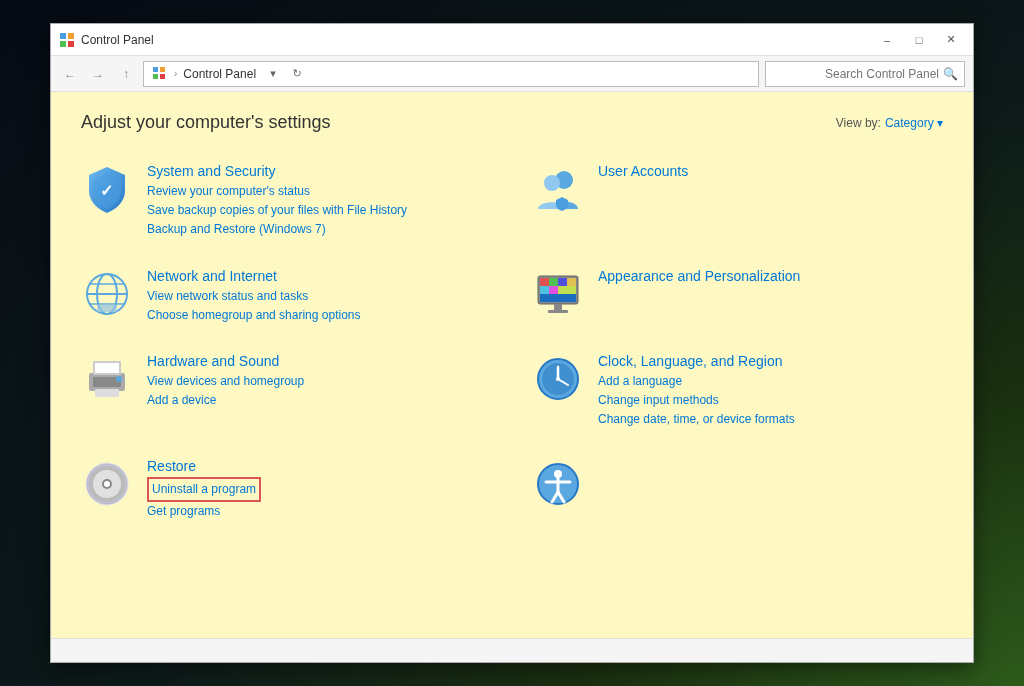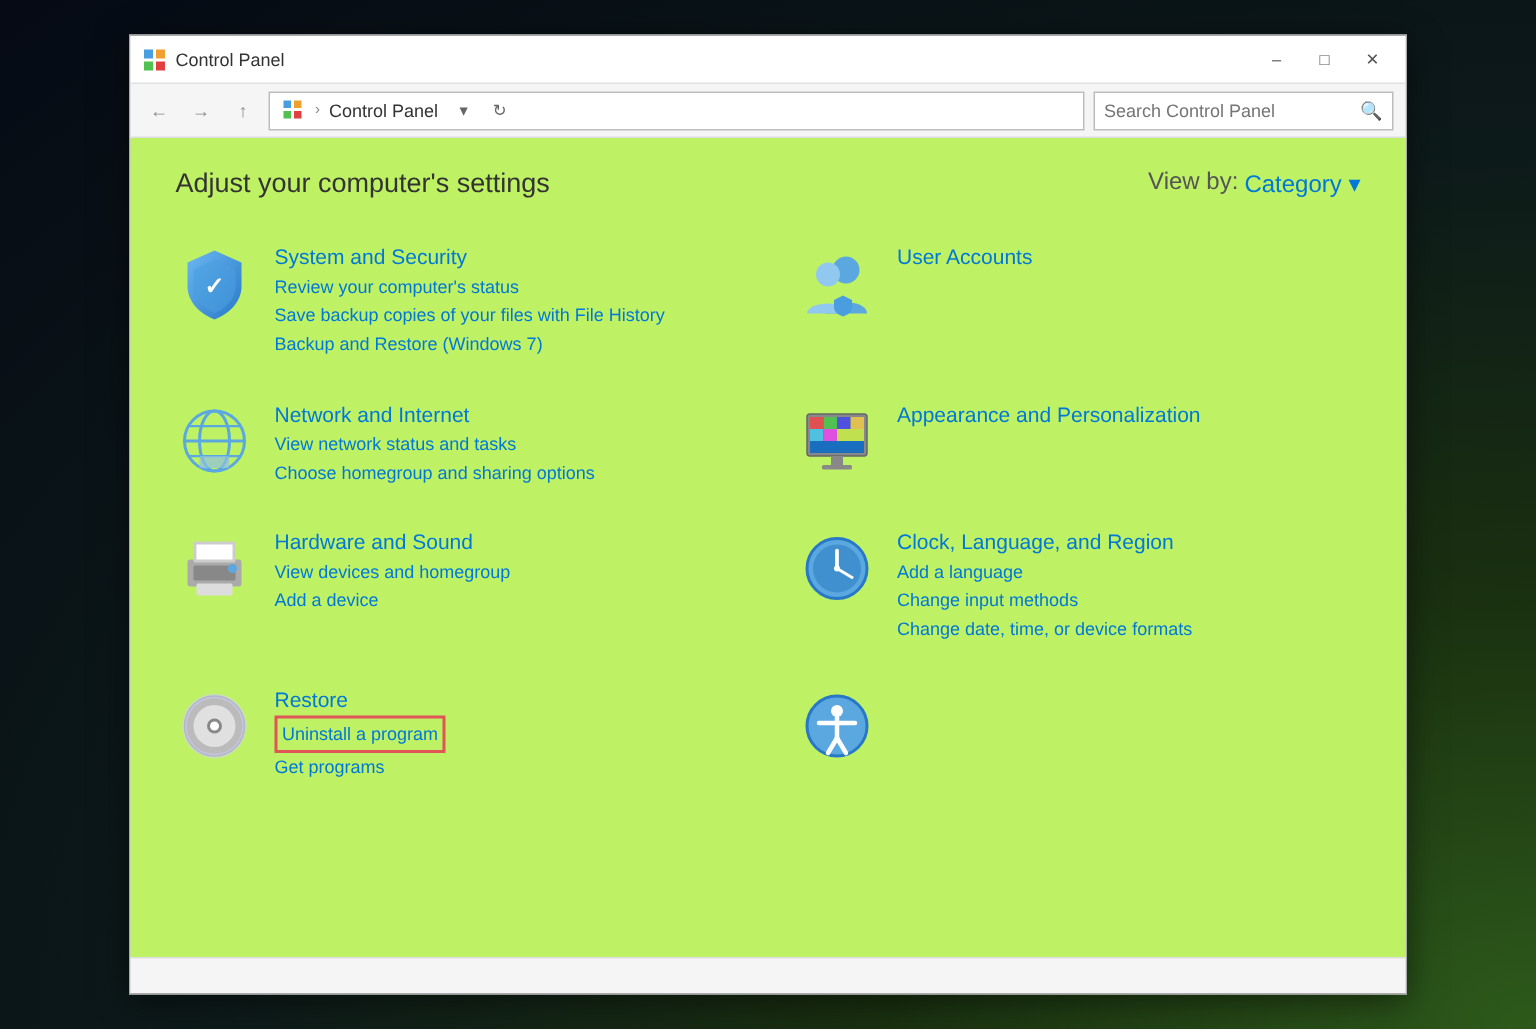--- a/index.html
+++ b/index.html
@@ -20,21 +20,21 @@
       content: '';
       position: absolute;
       top: 0; left: 0; right: 0; bottom: 0;
       background: radial-gradient(ellipse at bottom right, #2d5a1b 0%, #1a3010 30%, #0d1a1a 60%, #050a14 100%);
       z-index: 0;
     }
 
     .window {
       position: relative;
       z-index: 1;
-      width: 852px;
+      width: 924px;
       height: 640px;
       background: #f0f0f0;
       border: 1px solid #aaa;
       box-shadow: 0 4px 20px rgba(0,0,0,0.5);
       display: flex;
       flex-direction: column;
     }
 
     
     .title-bar {
@@ -167,47 +167,48 @@
       gap: 4px;
     }
 
     .search-input {
       border: none;
       outline: none;
       font-size: 12px;
       color: #8b5cf6;
       flex: 1;
       background: transparent;
+      text-align: right;
     }
 
     
     .content {
       flex: 1;
-      background: #bef264;
+      background: #fef9c3;
       padding: 20px 30px;
       overflow: auto;
     }
 
     .page-header {
       display: flex;
       justify-content: space-between;
       align-items: center;
       margin-bottom: 24px;
     }
 
     .page-title {
       font-size: 18px;
       font-weight: 300;
       color: #333;
     }
 
     .view-by {
       display: flex;
       gap: 4px;
-      font-size: 16px;
+      font-size: 12px;
       color: #555;
       margin-left: 12px;
     }
 
     .view-by-label {
       color: #555;
     }
 
     .view-by-value {
       color: #0078d7;

